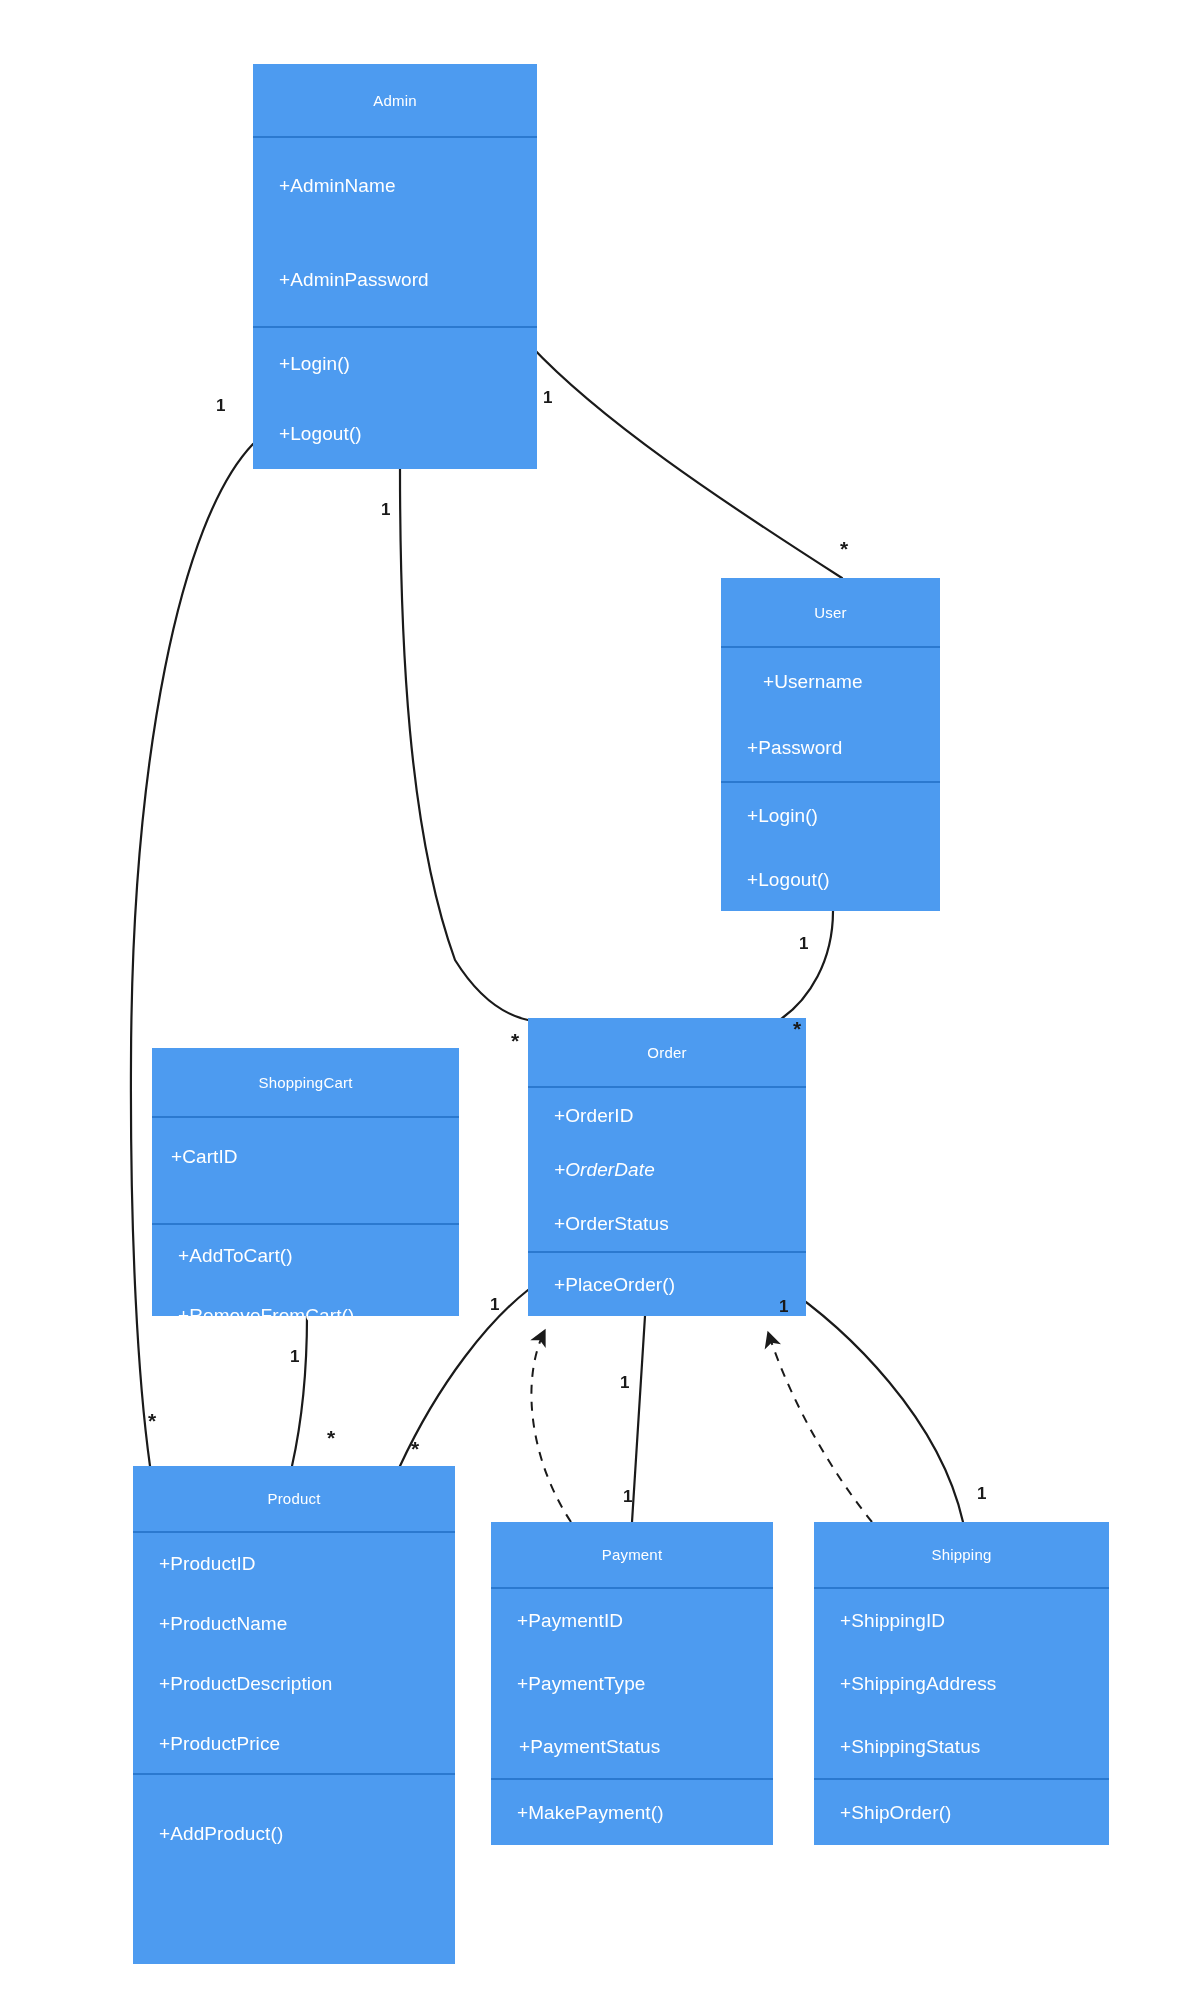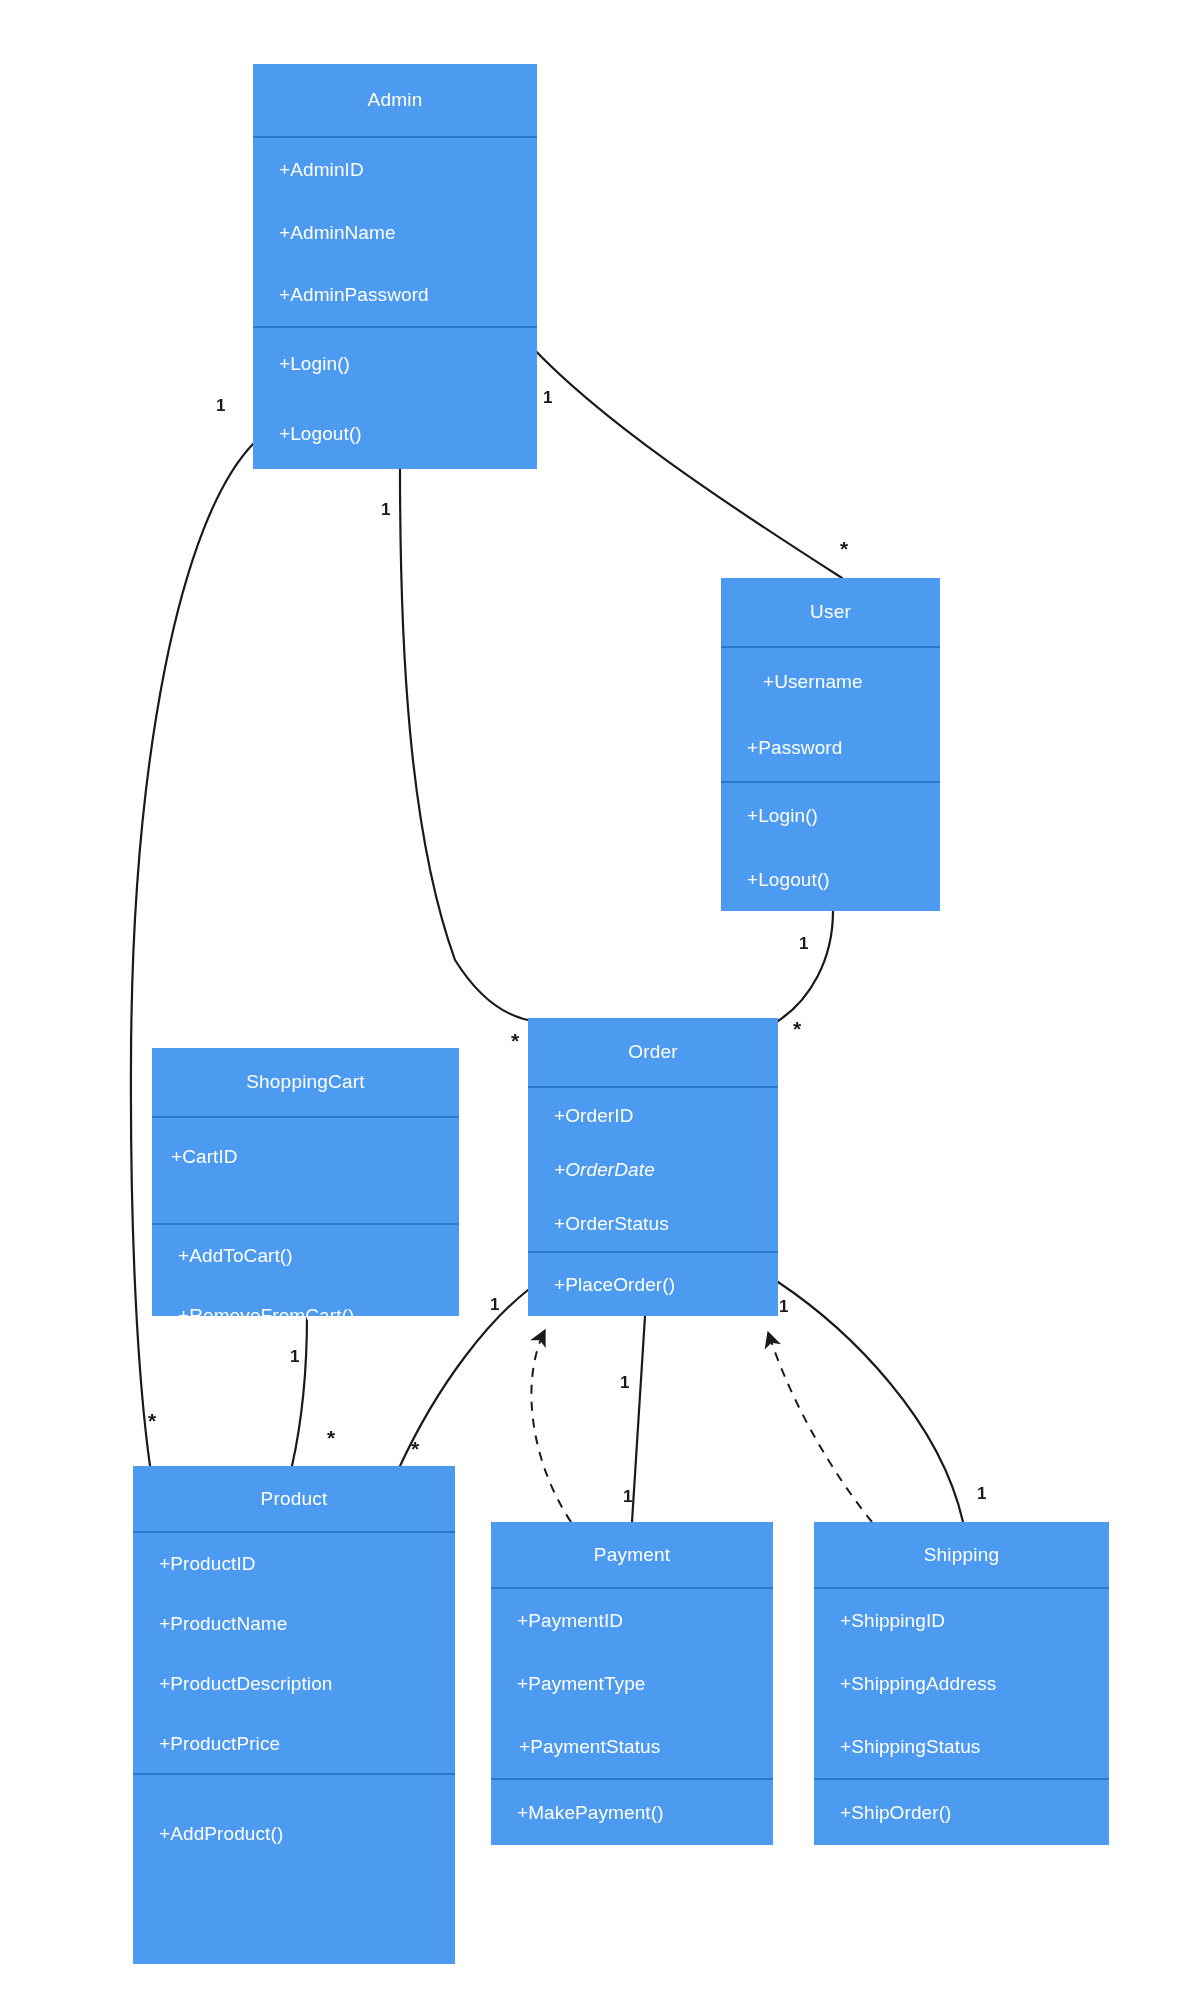--- a/index.html
+++ b/index.html
@@ -29,21 +29,21 @@
   .uml-class {
     position: absolute;
     background: #4d9bf0;
     box-sizing: border-box;
     display: flex;
     flex-direction: column;
   }
   .uml-title {
     text-align: center;
     color: #ffffff;
-    font-size: 19px;
+    font-size: 15px;
     font-weight: 400;
     letter-spacing: 0.2px;
     display: flex;
     align-items: center;
     justify-content: center;
   }
   .uml-section {
     border-top: 2px solid #2b79cf;
     display: flex;
     flex-direction: column;
@@ -111,21 +111,20 @@
       <path marker-end="url(#solidArrow)" d="M 571 1522 C 530 1460 520 1380 545 1330"></path>
 
       <path marker-end="url(#solidArrow)" d="M 872 1522 C 830 1470 790 1400 768 1332"></path>
     </g>
   </svg>
 
   <div id="class-layer">
       <div class="uml-class" style="left: 253px; top: 64px; width: 284px; height: 405px; background: rgb(77, 155, 240);">
         <div class="uml-title" style="height: 72px; flex: 0 0 72px;">Admin</div>
         <div class="uml-section" style="height: 190px; flex: 0 0 190px; border-top-color: rgb(43, 121, 207);">
-          <div class="uml-member" style="flex: 1 1 0px; display: flex; align-items: center;">+AdminID</div>
           <div class="uml-member" style="flex: 1 1 0px; display: flex; align-items: center;">+AdminName</div>
           <div class="uml-member" style="flex: 1 1 0px; display: flex; align-items: center;">+AdminPassword</div>
         </div>
         <div class="uml-section" style="height: 143px; flex: 0 0 143px; border-top-color: rgb(43, 121, 207);">
           <div class="uml-member" style="flex: 1 1 0px; display: flex; align-items: center;">+Login()</div>
           <div class="uml-member" style="flex: 1 1 0px; display: flex; align-items: center;">+Logout()</div>
         </div>
       </div>
       <div class="uml-class" style="left: 721px; top: 578px; width: 219px; height: 333px; background: rgb(77, 155, 240);">
         <div class="uml-title" style="height: 68px; flex: 0 0 68px;">User</div>
@@ -141,21 +140,21 @@
       <div class="uml-class" style="left: 152px; top: 1048px; width: 307px; height: 268px; background: rgb(77, 155, 240);">
         <div class="uml-title" style="height: 68px; flex: 0 0 68px;">ShoppingCart</div>
         <div class="uml-section" style="height: 78px; flex: 0 0 78px; border-top-color: rgb(43, 121, 207);">
           <div class="uml-member" style="flex: 1 1 0px; display: flex; align-items: center; padding-left: 19px;">+CartID</div>
         </div>
         <div class="uml-section" style="height: 122px; flex: 0 0 122px; border-top-color: rgb(43, 121, 207); margin-top: 29px;">
           <div class="uml-member" style="flex: 1 1 0px; display: flex; align-items: center;">+AddToCart()</div>
           <div class="uml-member" style="flex: 1 1 0px; display: flex; align-items: center;">+RemoveFromCart()</div>
         </div>
       </div>
-      <div class="uml-class" style="left: 528px; top: 1018px; width: 250px; height: 298px; background: rgb(77, 155, 240);">
+      <div class="uml-class" style="left: 528px; top: 1018px; width: 278px; height: 298px; background: rgb(77, 155, 240);">
         <div class="uml-title" style="height: 68px; flex: 0 0 68px;">Order</div>
         <div class="uml-section" style="height: 165px; flex: 0 0 165px; border-top-color: rgb(43, 121, 207);">
           <div class="uml-member" style="flex: 1 1 0px; display: flex; align-items: center;">+OrderID</div>
           <div class="uml-member" style="flex: 1 1 0px; display: flex; align-items: center; font-style: italic;">+OrderDate</div>
           <div class="uml-member" style="flex: 1 1 0px; display: flex; align-items: center;">+OrderStatus</div>
         </div>
         <div class="uml-section" style="height: 65px; flex: 0 0 65px; border-top-color: rgb(43, 121, 207);">
           <div class="uml-member" style="flex: 1 1 0px; display: flex; align-items: center;">+PlaceOrder()</div>
         </div>
       </div>

